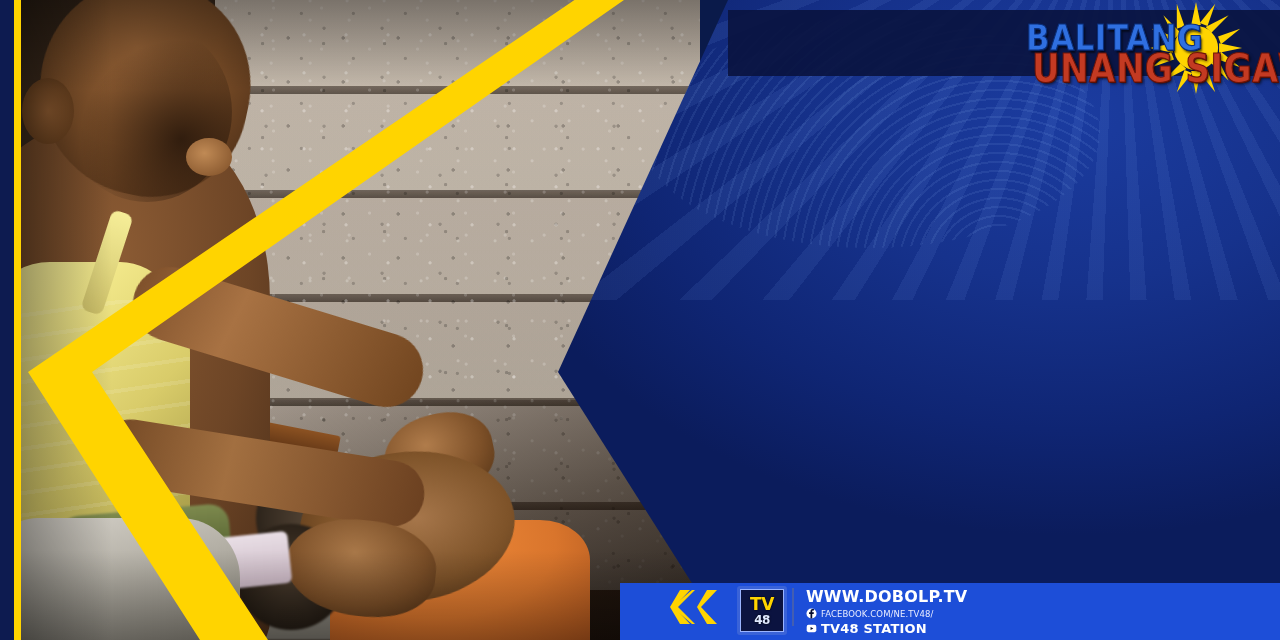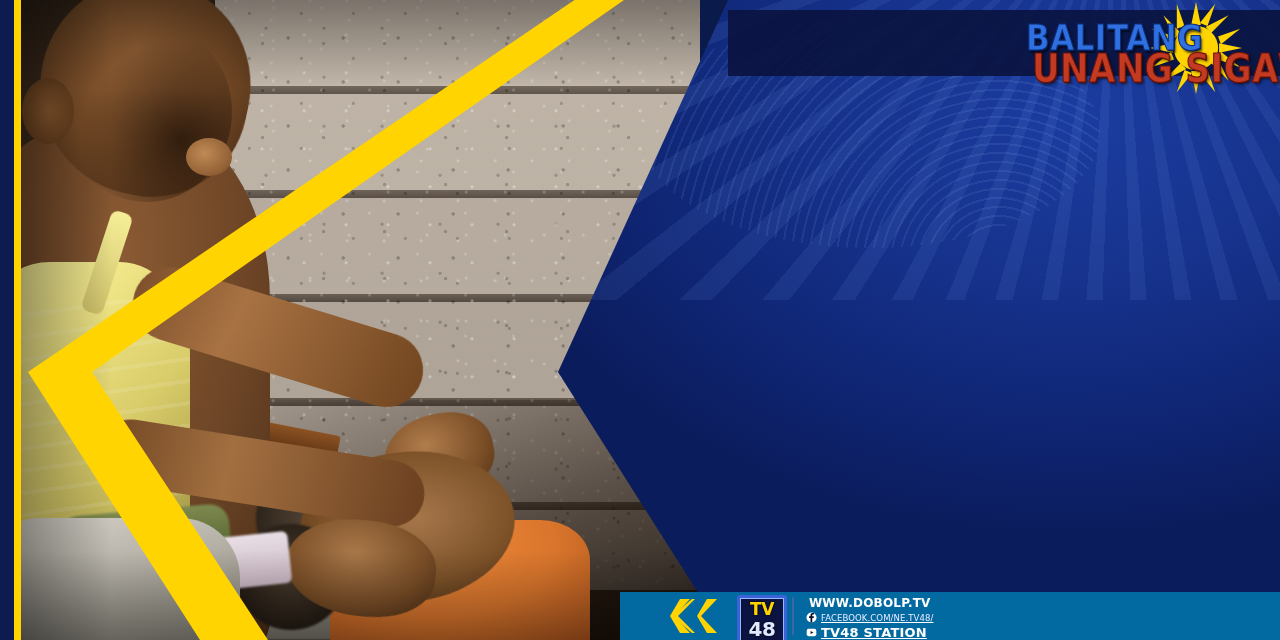--- a/index.html
+++ b/index.html
@@ -328,22 +328,22 @@
     color:#ffffff;
     letter-spacing:-.3px;
     text-shadow:2px 2px 3px rgba(0,0,0,.5);
     transform:scaleX(.96);
     transform-origin:right center;
     white-space:nowrap;
   }
 
   
   .bottom-bar{
-    position:absolute;left:620px;bottom:0;right:0;height:48px;
-    background:#0369a1;
+    position:absolute;left:620px;bottom:0;right:0;height:57px;
+    background:#1d4ed8;
   }
   .bb-arrows{
     position:absolute;left:50px;top:7px;
     display:flex;align-items:center;gap:2px;
   }
   .bb-tv48{
     position:absolute;left:117px;top:3px;
     width:44px;height:43px;
     border:3px solid #3a63d8;
     border-radius:3px;
@@ -353,37 +353,37 @@
     line-height:1;
   }
   .bb-tv{
     font-family:"DejaVu Sans", sans-serif;
     font-weight:bold;font-size:17px;color:#ffd400;
     letter-spacing:-.5px;
     text-shadow:0 0 2px #000;
   }
   .bb-48{
     font-family:"DejaVu Sans", sans-serif;
-    font-weight:bold;font-size:20px;color:#dfe9ff;
+    font-weight:bold;font-size:12px;color:#dfe9ff;
     letter-spacing:-.5px;margin-top:1px;
     text-shadow:0 0 2px #000;
   }
   .bb-rule{
     position:absolute;left:172px;top:5px;width:2px;height:38px;
     background:#4e63a8;opacity:.8;
   }
   .bb-info{
     position:absolute;left:186px;top:4px;color:#fff;
   }
   .bb-www{
     font-family:"DejaVu Sans", sans-serif;
-    font-weight:bold;font-size:12px;letter-spacing:.2px;color:#ffffff;text-align:center;
+    font-weight:bold;font-size:16px;letter-spacing:.2px;color:#ffffff;text-align:center;
   }
   .bb-row{
-    display:flex;align-items:center;gap:4px;margin-top:2px;text-decoration:underline;
+    display:flex;align-items:center;gap:4px;margin-top:2px;
   }
   .bb-row span.t{
     font-family:"DejaVu Sans", sans-serif;
     font-size:8.5px;letter-spacing:.1px;color:#e8ecff;
   }
   .bb-row span.t.big{
     font-size:13px;font-weight:bold;color:#ffffff;letter-spacing:.2px;
   }
   .ic{
     width:11px;height:11px;flex:0 0 11px;

